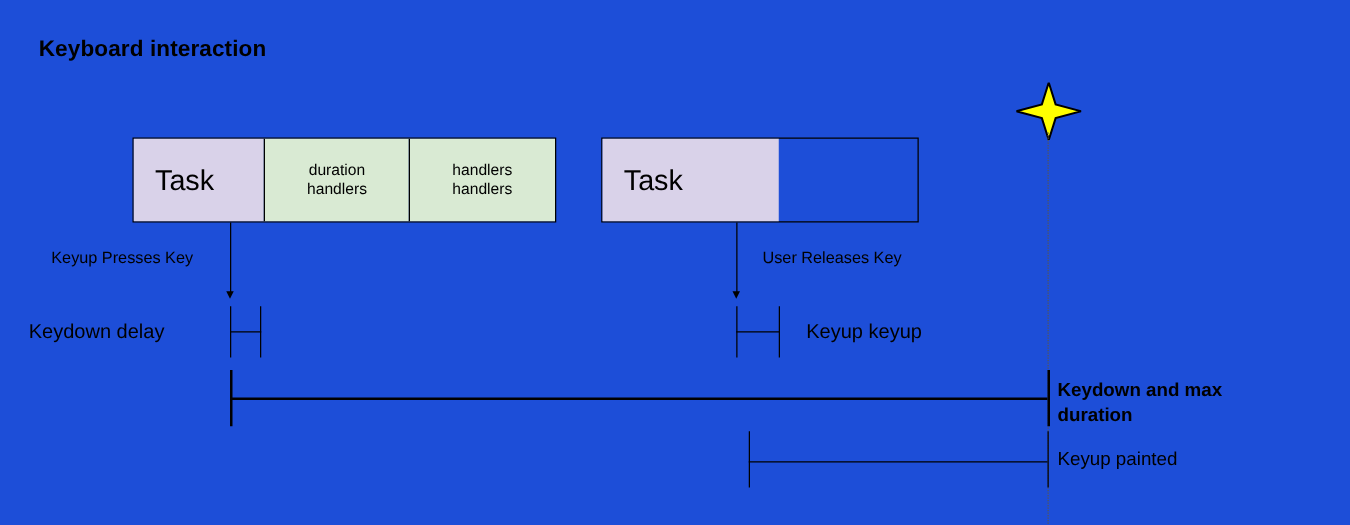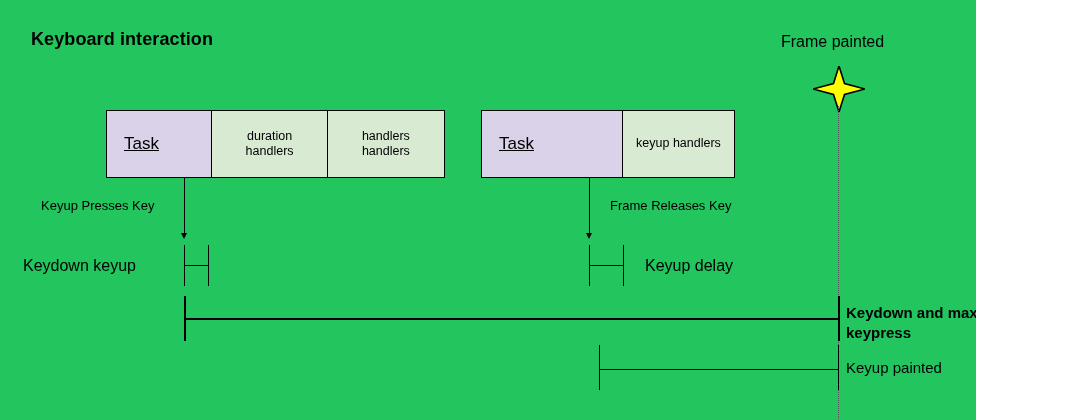--- a/index.html
+++ b/index.html
@@ -8,23 +8,23 @@
     padding: 0;
     background: #ffffff;
   }
   body {
     font-family: "Liberation Sans", sans-serif;
     color: #000000;
     -webkit-font-smoothing: antialiased;
   }
   #stage {
     position: relative;
-    width: 976px;
+    width: 1080px;
     height: 420px;
-    background: #22c55e;
+    background: #1d4ed8;
     overflow: hidden;
   }
   .abs { position: absolute; }
 
   
   #page-title {
     left: 31px;
     top: 29px;
     font-size: 18px;
     font-weight: bold;
@@ -45,22 +45,21 @@
     align-items: center;
     justify-content: center;
     text-align: center;
     line-height: 1.22;
   }
   .seg + .seg { border-left: 1.6px solid #000000; }
   .seg-task {
     background: #d9d2e9;
     justify-content: flex-start;
     padding-left: 17px;
-    font-size: 17px;
-    text-decoration: underline;
+    font-size: 23px;
   }
   .seg-handler {
     background: #d9ead3;
     font-size: 12.5px;
   }
 
   #strip-1 { left: 106px; top: 110px; width: 339px; }
   #strip-1 .s1 { width: 105px; }
   #strip-1 .s2 { width: 116px; }
   #strip-1 .s3 { width: 118px; }
@@ -133,21 +132,20 @@
     height: 46px;
   }
 </style>
 </head>
 <body>
 
 <div id="stage">
 
   <div class="abs lbl" id="page-title">Keyboard interaction</div>
 
-  <div class="abs lbl" id="lbl-frame-painted">Frame painted</div>
 
   <svg class="abs" id="frame-star" viewBox="0 0 52 46">
     <polygon points="26,0 31.5,17.5 52,23 31.5,28.5 26,46 20.5,28.5 0,23 20.5,17.5" fill="#ffff00" stroke="#000000" stroke-width="1.6" stroke-linejoin="miter"></polygon>
   </svg>
 
   <div class="abs dotted-guide" id="frame-guide" style="left:838px; top:106px; height:313px;"></div>
 
   <div class="abs task-strip" id="strip-1">
     <div class="seg seg-task s1">Task</div>
     <div class="seg seg-handler s2">
@@ -159,44 +157,43 @@
     <div class="seg seg-handler s3">
       <span>
         <span>handlers</span><br>
         <span>handlers</span>
       </span>
     </div>
   </div>
 
   <div class="abs task-strip" id="strip-2">
     <div class="seg seg-task s1">Task</div>
-    <div class="seg seg-handler s2">keyup handlers</div>
   </div>
 
   <div class="abs drop-line" id="drop-1-line"></div>
   <div class="abs drop-head" id="drop-1-head"></div>
   <div class="abs lbl lbl-sm" id="lbl-user-presses">Keyup Presses Key</div>
 
   <div class="abs drop-line" id="drop-2-line"></div>
   <div class="abs drop-head" id="drop-2-head"></div>
-  <div class="abs lbl lbl-sm" id="lbl-user-releases">Frame Releases Key</div>
+  <div class="abs lbl lbl-sm" id="lbl-user-releases">User Releases Key</div>
 
   <div class="abs vtick" style="left:184px; top:245px; height:41px;"></div>
   <div class="abs vtick" style="left:208px; top:245px; height:41px;"></div>
   <div class="abs hrule" style="left:184px; top:265px; width:25px;"></div>
-  <div class="abs lbl lbl-md" id="lbl-keydown-delay">Keydown keyup</div>
+  <div class="abs lbl lbl-md" id="lbl-keydown-delay">Keydown delay</div>
 
   <div class="abs vtick" style="left:589px; top:245px; height:41px;"></div>
   <div class="abs vtick" style="left:623px; top:245px; height:41px;"></div>
   <div class="abs hrule" style="left:589px; top:265px; width:35px;"></div>
-  <div class="abs lbl lbl-md" id="lbl-keyup-delay">Keyup delay</div>
+  <div class="abs lbl lbl-md" id="lbl-keyup-delay">Keyup keyup</div>
 
   <div class="abs vtick-heavy" style="left:184px; top:296px; height:45px;"></div>
   <div class="abs hrule-heavy" style="left:184px; top:318px; width:654px;"></div>
   <div class="abs vtick-heavy" style="left:838px; top:296px; height:45px;"></div>
-  <div class="abs lbl lbl-bold" id="lbl-kd-duration">Keydown and max keypress</div>
+  <div class="abs lbl lbl-bold" id="lbl-kd-duration">Keydown and max duration</div>
 
   <div class="abs vtick" style="left:599px; top:345px; height:45px;"></div>
   <div class="abs hrule" style="left:599px; top:369px; width:239px;"></div>
   <div class="abs vtick" style="left:838px; top:345px; height:45px;"></div>
   <div class="abs lbl" id="lbl-ku-duration">Keyup painted</div>
 
 </div>
 
 </body></html>

